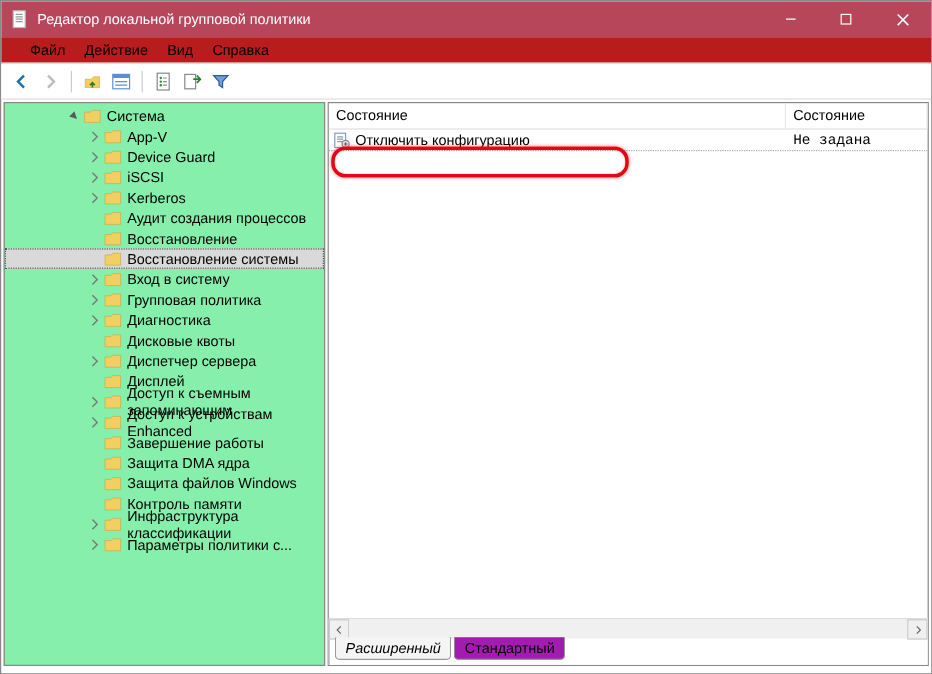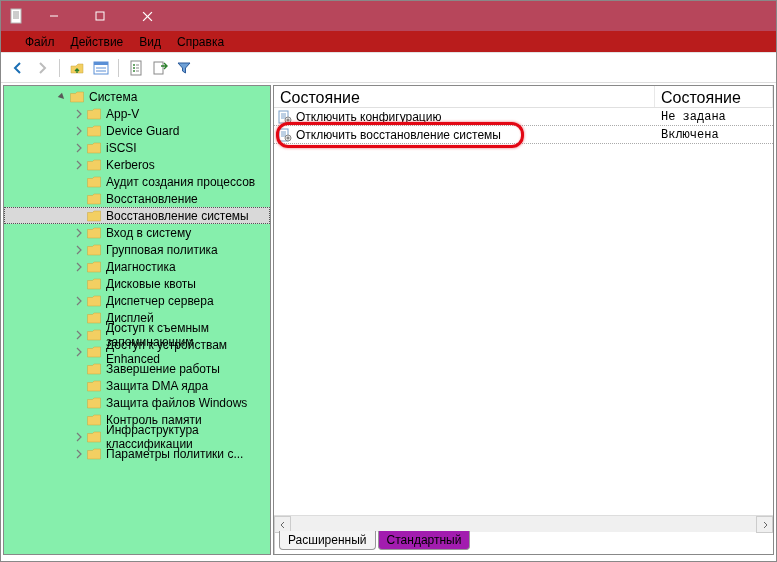--- a/index.html
+++ b/index.html
@@ -110,21 +110,21 @@
     background: #fff;
     position: relative;
   }
   .listheader {
     display: flex;
     height: 22px;
     border-bottom: 1px solid #e0e0e0;
   }
   .listheader .col {
     padding: 3px 6px;
-    font-size: 16px;
+    font-size: 12px;
     border-right: 1px solid #e8e8e8;
   }
   .col-state1 { flex: 1; }
   .col-state2 { width: 118px; }
 
   .listbody { flex: 1; overflow: auto; position: relative; }
   .row {
     display: flex; height: 18px; align-items: center;
     border-bottom: 1px dotted #aaa;
   }
@@ -168,38 +168,39 @@
     padding: 2px 8px;
     font-size: 12px;
     border: 1px solid #999;
     border-top: none;
     border-radius: 0 0 4px 4px;
     margin-right: 2px;
     background: #a21caf;
     position: relative;
     top: -1px;
   }
-  .tab.inactive { background: #f4f4f4; }
+  .tab.inactive { background: #f4f4f4; font-style: italic; }
 
   
   .folder-svg { fill: #f3cf62; stroke: #c7a441; stroke-width: 0.5; }
 </style>
 </head>
 <body>
 
 <div class="titlebar">
   <span class="title-icon">
     <svg viewBox="0 0 16 16" width="16" height="16">
       <rect x="2" y="1" width="10" height="14" fill="#fff" stroke="#b8b8b8"></rect>
       <line x1="4" y1="4" x2="10" y2="4" stroke="#9a9a9a"></line>
       <line x1="4" y1="6" x2="10" y2="6" stroke="#9a9a9a"></line>
       <line x1="4" y1="8" x2="10" y2="8" stroke="#9a9a9a"></line>
       <line x1="4" y1="10" x2="10" y2="10" stroke="#9a9a9a"></line>
     </svg>
   </span>
+  <span class="title">Редактор локальной групповой политики</span>
   <div class="wbuttons">
     <div class="wbtn">
       <svg width="10" height="10" viewBox="0 0 10 10">
           <line x1="1" y1="5" x2="9" y2="5" stroke="#fff" stroke-width="1"></line>
         </svg>
     </div>
     <div class="wbtn">
       <svg width="10" height="10" viewBox="0 0 10 10">
           <rect x="1" y="1" width="8" height="8" fill="none" stroke="#fff" stroke-width="1"></rect>
         </svg>
@@ -520,35 +521,20 @@
                 <line x1="3" y1="6" x2="8" y2="6" stroke="#7aa0c8"></line>
                 <line x1="3" y1="8" x2="8" y2="8" stroke="#7aa0c8"></line>
                 <circle cx="10" cy="10" r="3" fill="#e8e8e8" stroke="#888"></circle>
                 <line x1="10" y1="8.5" x2="10" y2="11.5" stroke="#666"></line>
                 <line x1="8.5" y1="10" x2="11.5" y2="10" stroke="#666"></line>
               </svg></span>
             <span>Отключить конфигурацию</span>
           </div>
           <div class="c2">Не задана</div>
         </div>
-        <div class="row">
-          <div class="c1">
-            <span class="itemicon"><svg viewBox="0 0 14 14" width="14" height="14">
-                <rect x="1" y="1" width="9" height="12" fill="#fff" stroke="#7aa0c8"></rect>
-                <line x1="3" y1="4" x2="8" y2="4" stroke="#7aa0c8"></line>
-                <line x1="3" y1="6" x2="8" y2="6" stroke="#7aa0c8"></line>
-                <line x1="3" y1="8" x2="8" y2="8" stroke="#7aa0c8"></line>
-                <circle cx="10" cy="10" r="3" fill="#e8e8e8" stroke="#888"></circle>
-                <line x1="10" y1="8.5" x2="10" y2="11.5" stroke="#666"></line>
-                <line x1="8.5" y1="10" x2="11.5" y2="10" stroke="#666"></line>
-              </svg></span>
-            <span>Отключить восстановление системы</span>
-          </div>
-          <div class="c2">Включена</div>
-        </div>
         <div class="highlight-ring" style="left: 2px; top: 14px; width: 248px; height: 26px;"></div>
       </div>
     <div class="hscroll">
       <div class="arrow">
         <svg width="8" height="8" viewBox="0 0 8 8">
             <path d="M5 1L2 4l3 3" fill="none" stroke="#666"></path>
           </svg>
       </div>
       <div class="track"></div>
       <div class="arrow">

